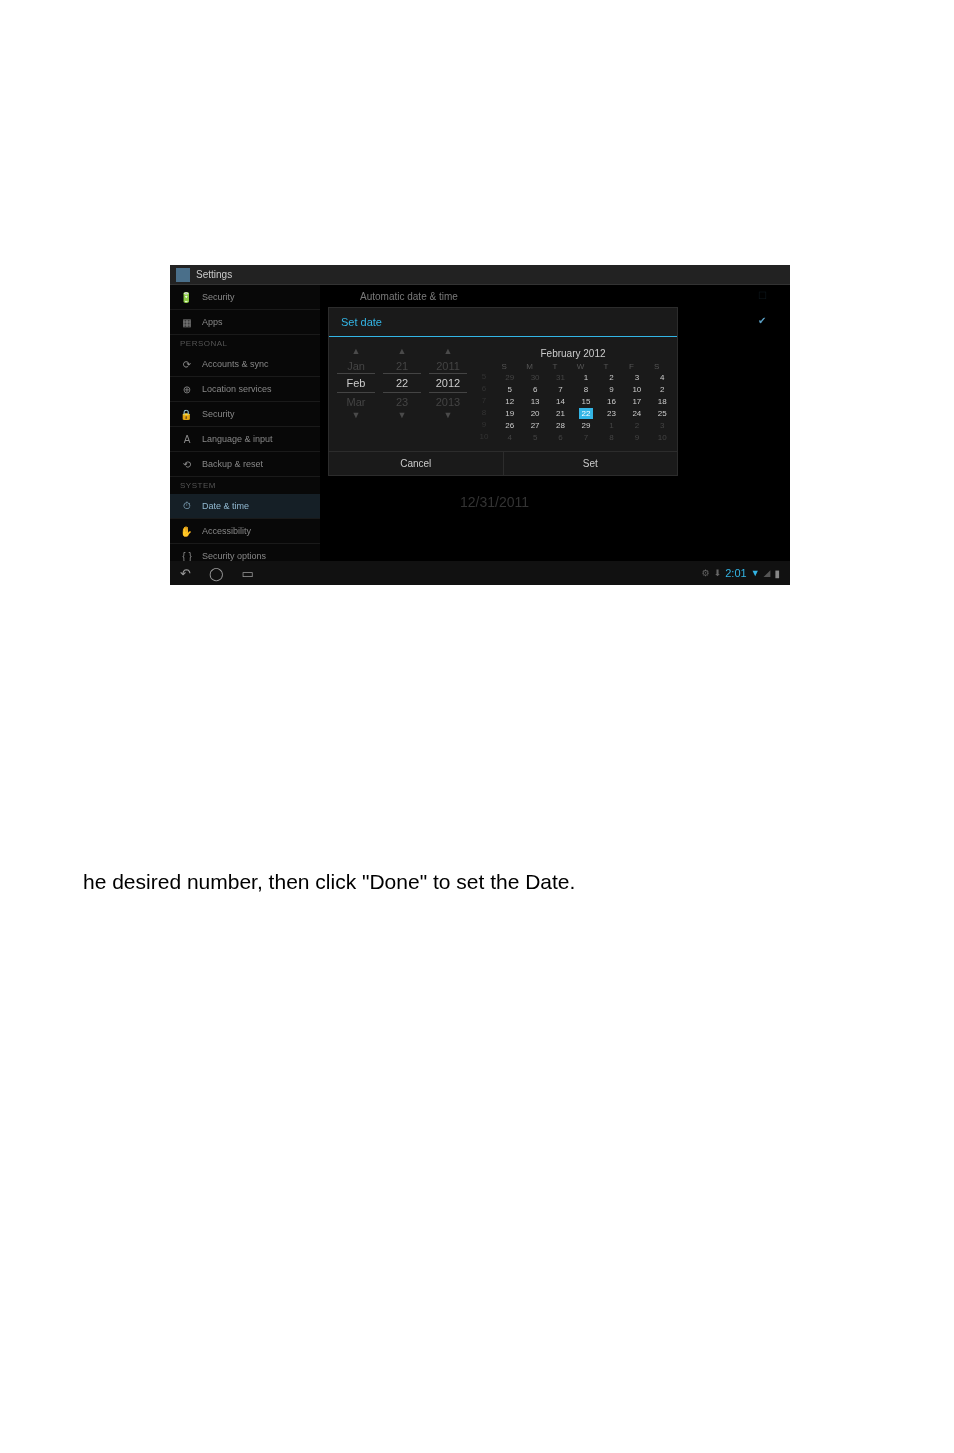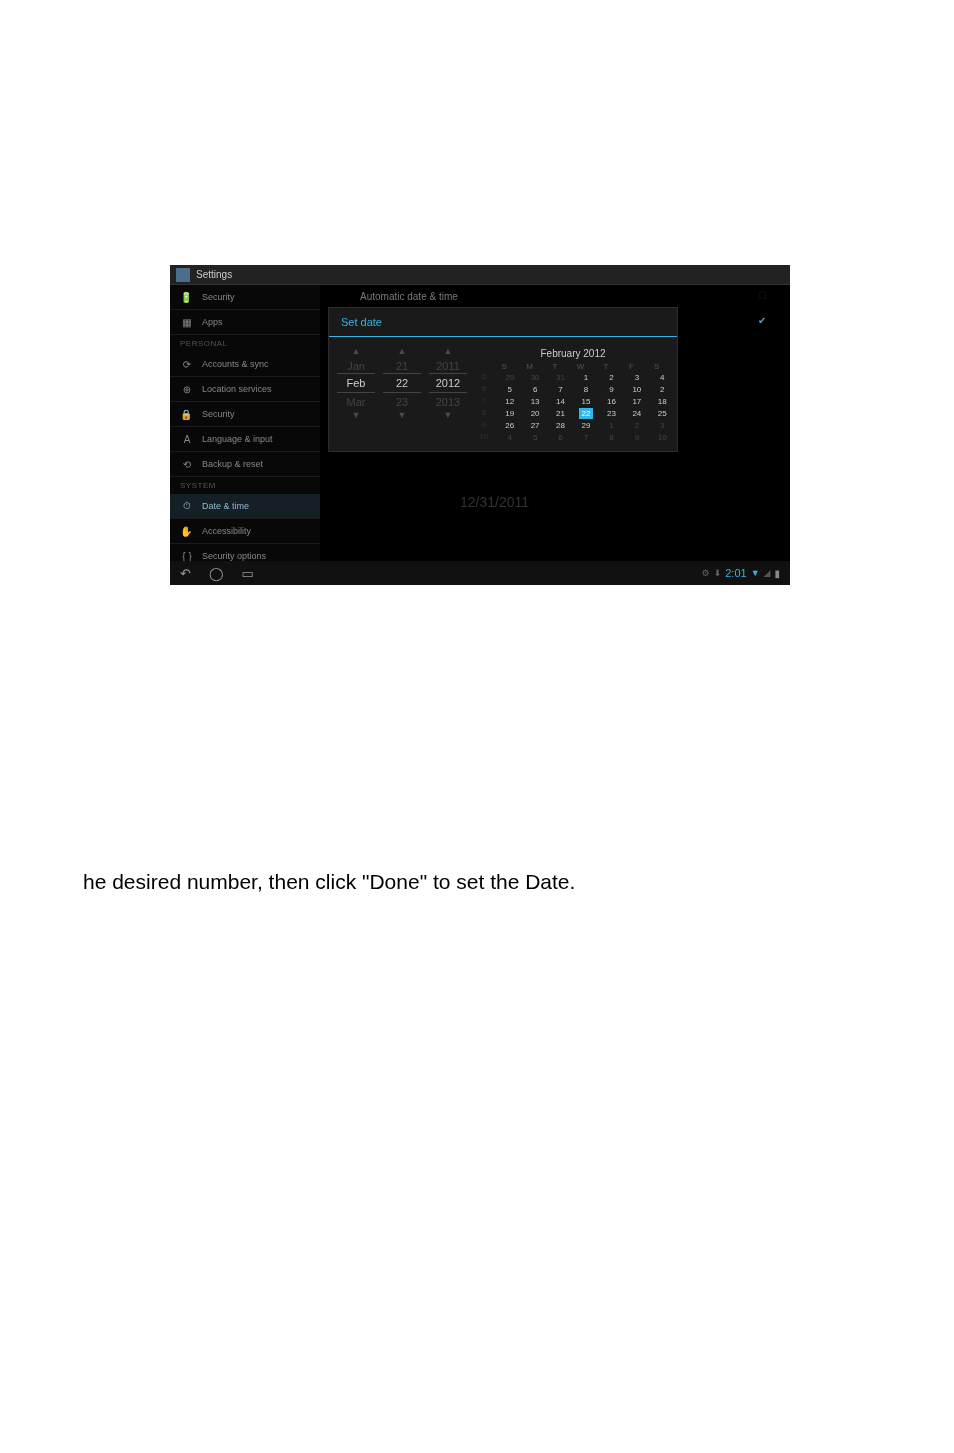--- a/index.html
+++ b/index.html
@@ -402,20 +402,24 @@
                   <div class="cal-day other">4</div>
                   <div class="cal-day other">5</div>
                   <div class="cal-day other">6</div>
                   <div class="cal-day other">7</div>
                   <div class="cal-day other">8</div>
                   <div class="cal-day other">9</div>
                   <div class="cal-day other">10</div>
                 </div>
             </div>
           </div>
+          <div class="dialog-buttons">
+            <div class="dialog-btn">Cancel</div>
+            <div class="dialog-btn">Set</div>
+          </div>
         </div>
       </div>
     </div>
 
     <div class="nav-bar">
       <div class="nav-btns">
         <span>↶</span>
         <span>◯</span>
         <span>▭</span>
       </div>

